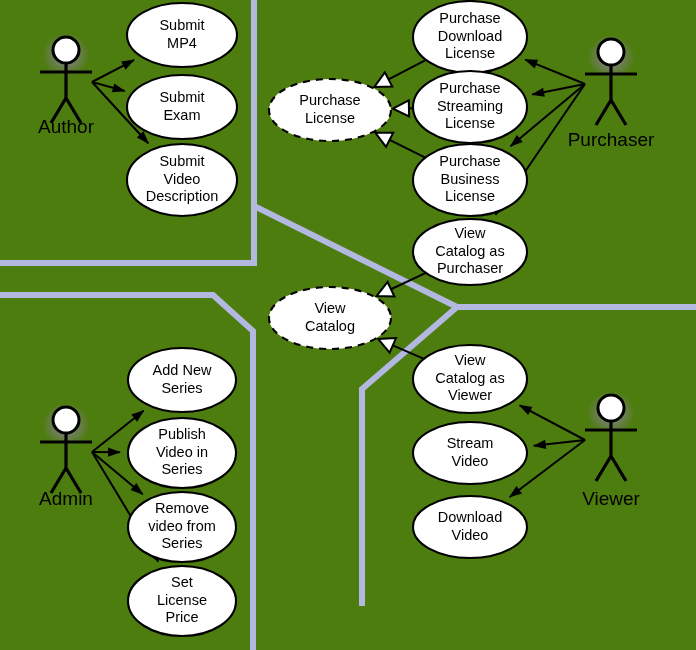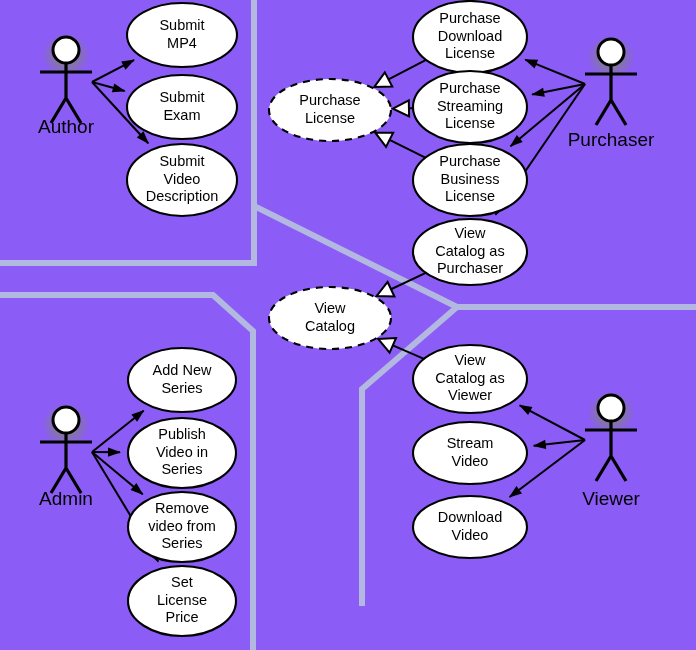--- a/index.html
+++ b/index.html
@@ -7,21 +7,21 @@
     padding: 0;
     background: #ffffff;
   }
   body {
     font-family: "Liberation Sans", sans-serif;
   }
   #diagram-root {
     position: relative;
     width: 696px;
     height: 650px;
-    background: #8b5cf6;
+    background: #4d7c0f;
     overflow: hidden;
   }
   svg#uml-canvas {
     display: block;
     width: 696px;
     height: 650px;
   }
   .boundary-line {
     stroke-linecap: butt;
     stroke-linejoin: miter;

